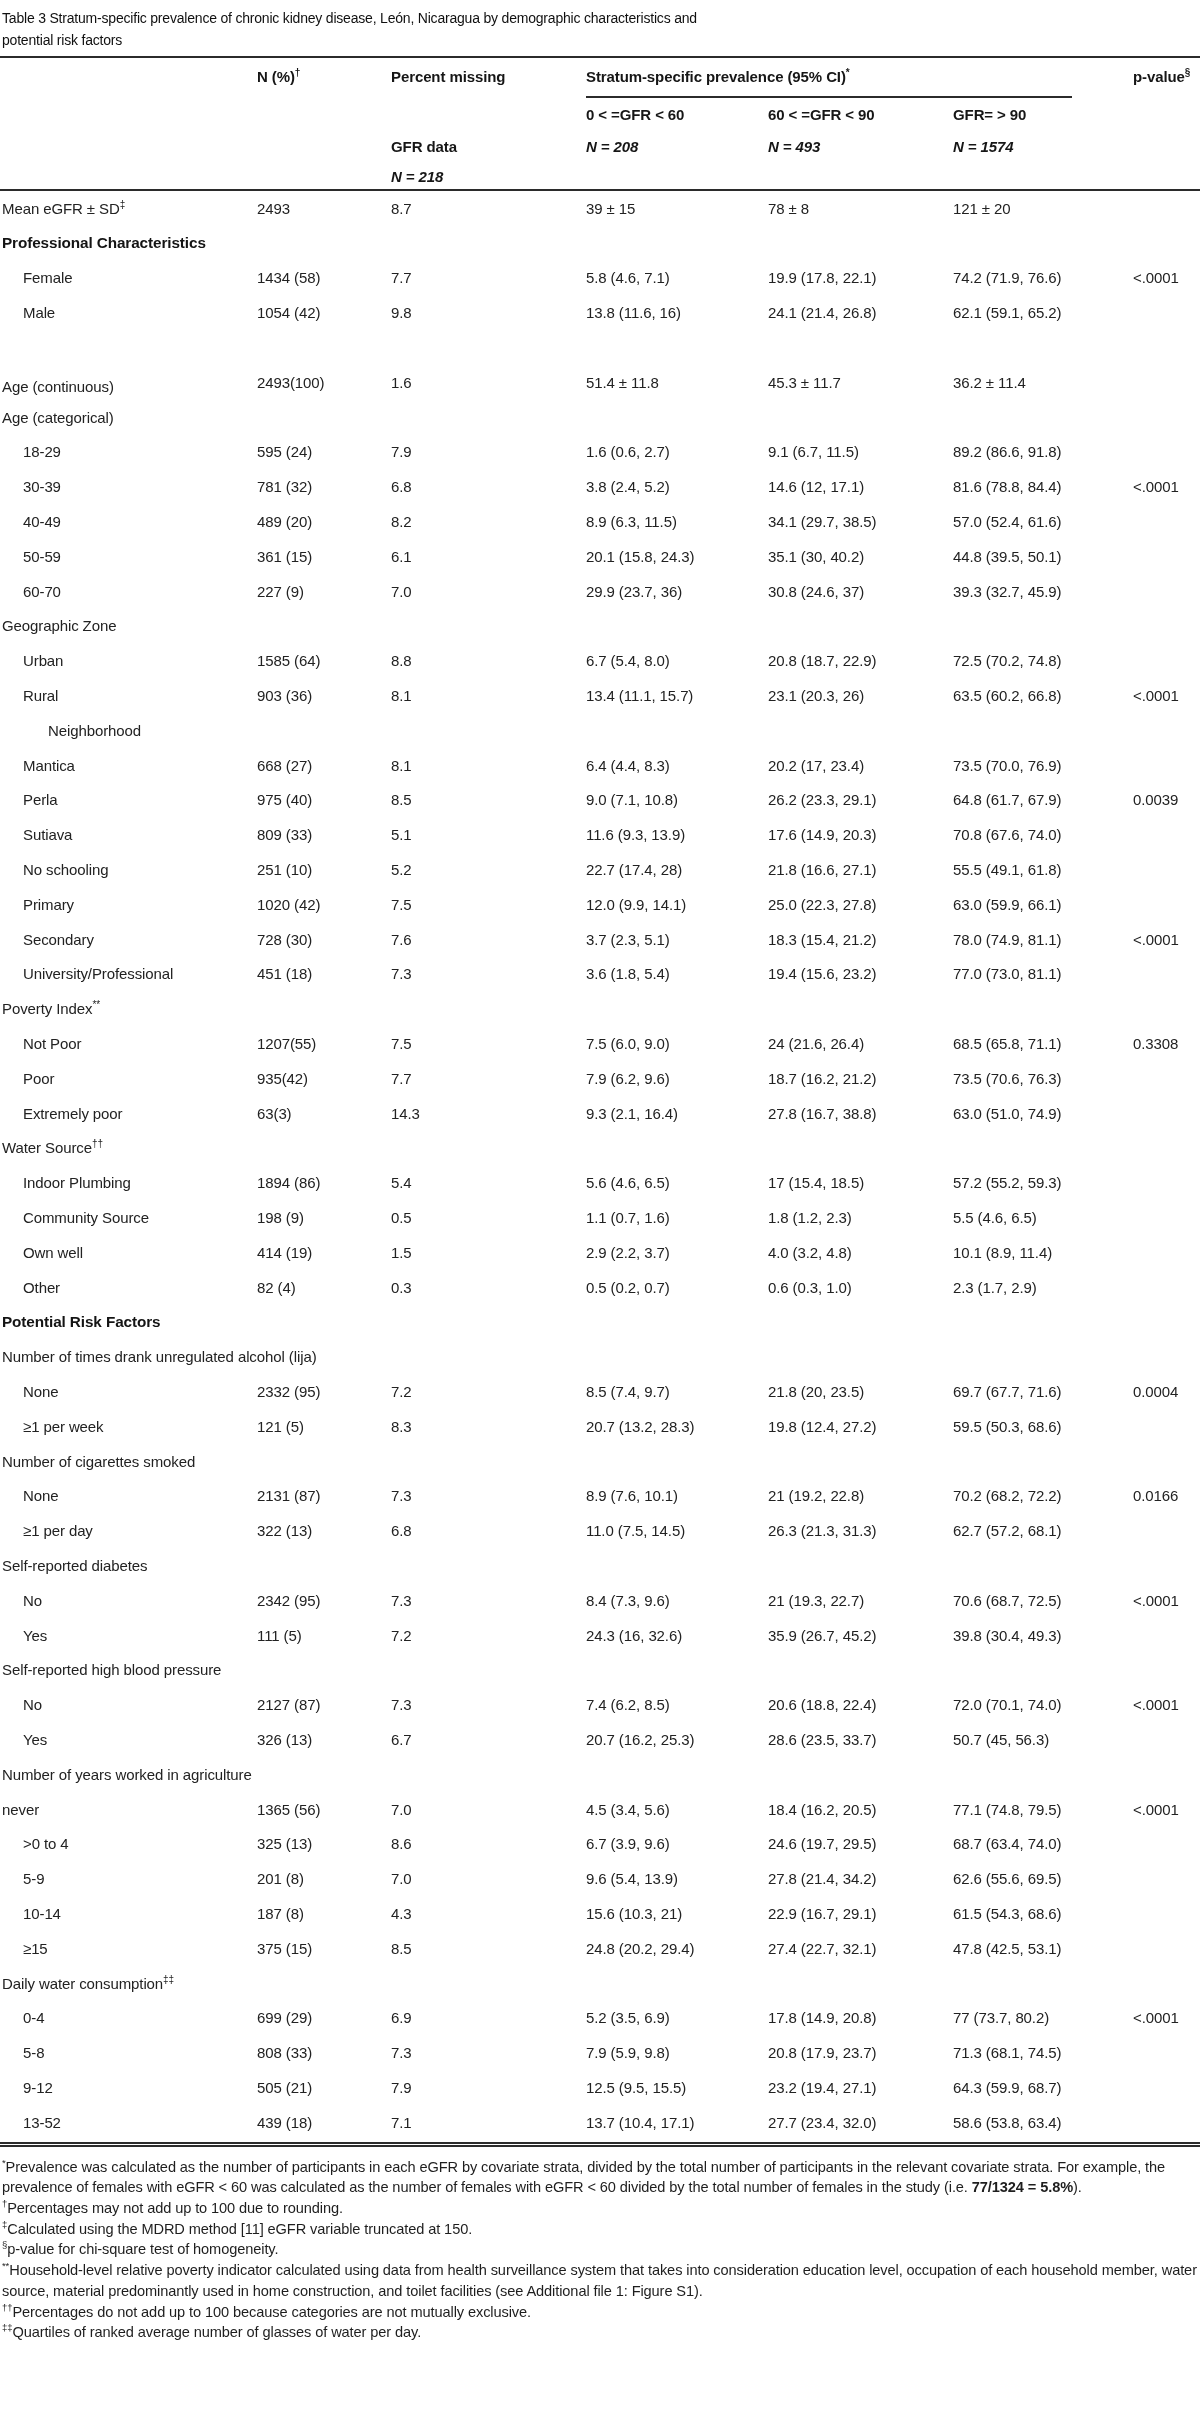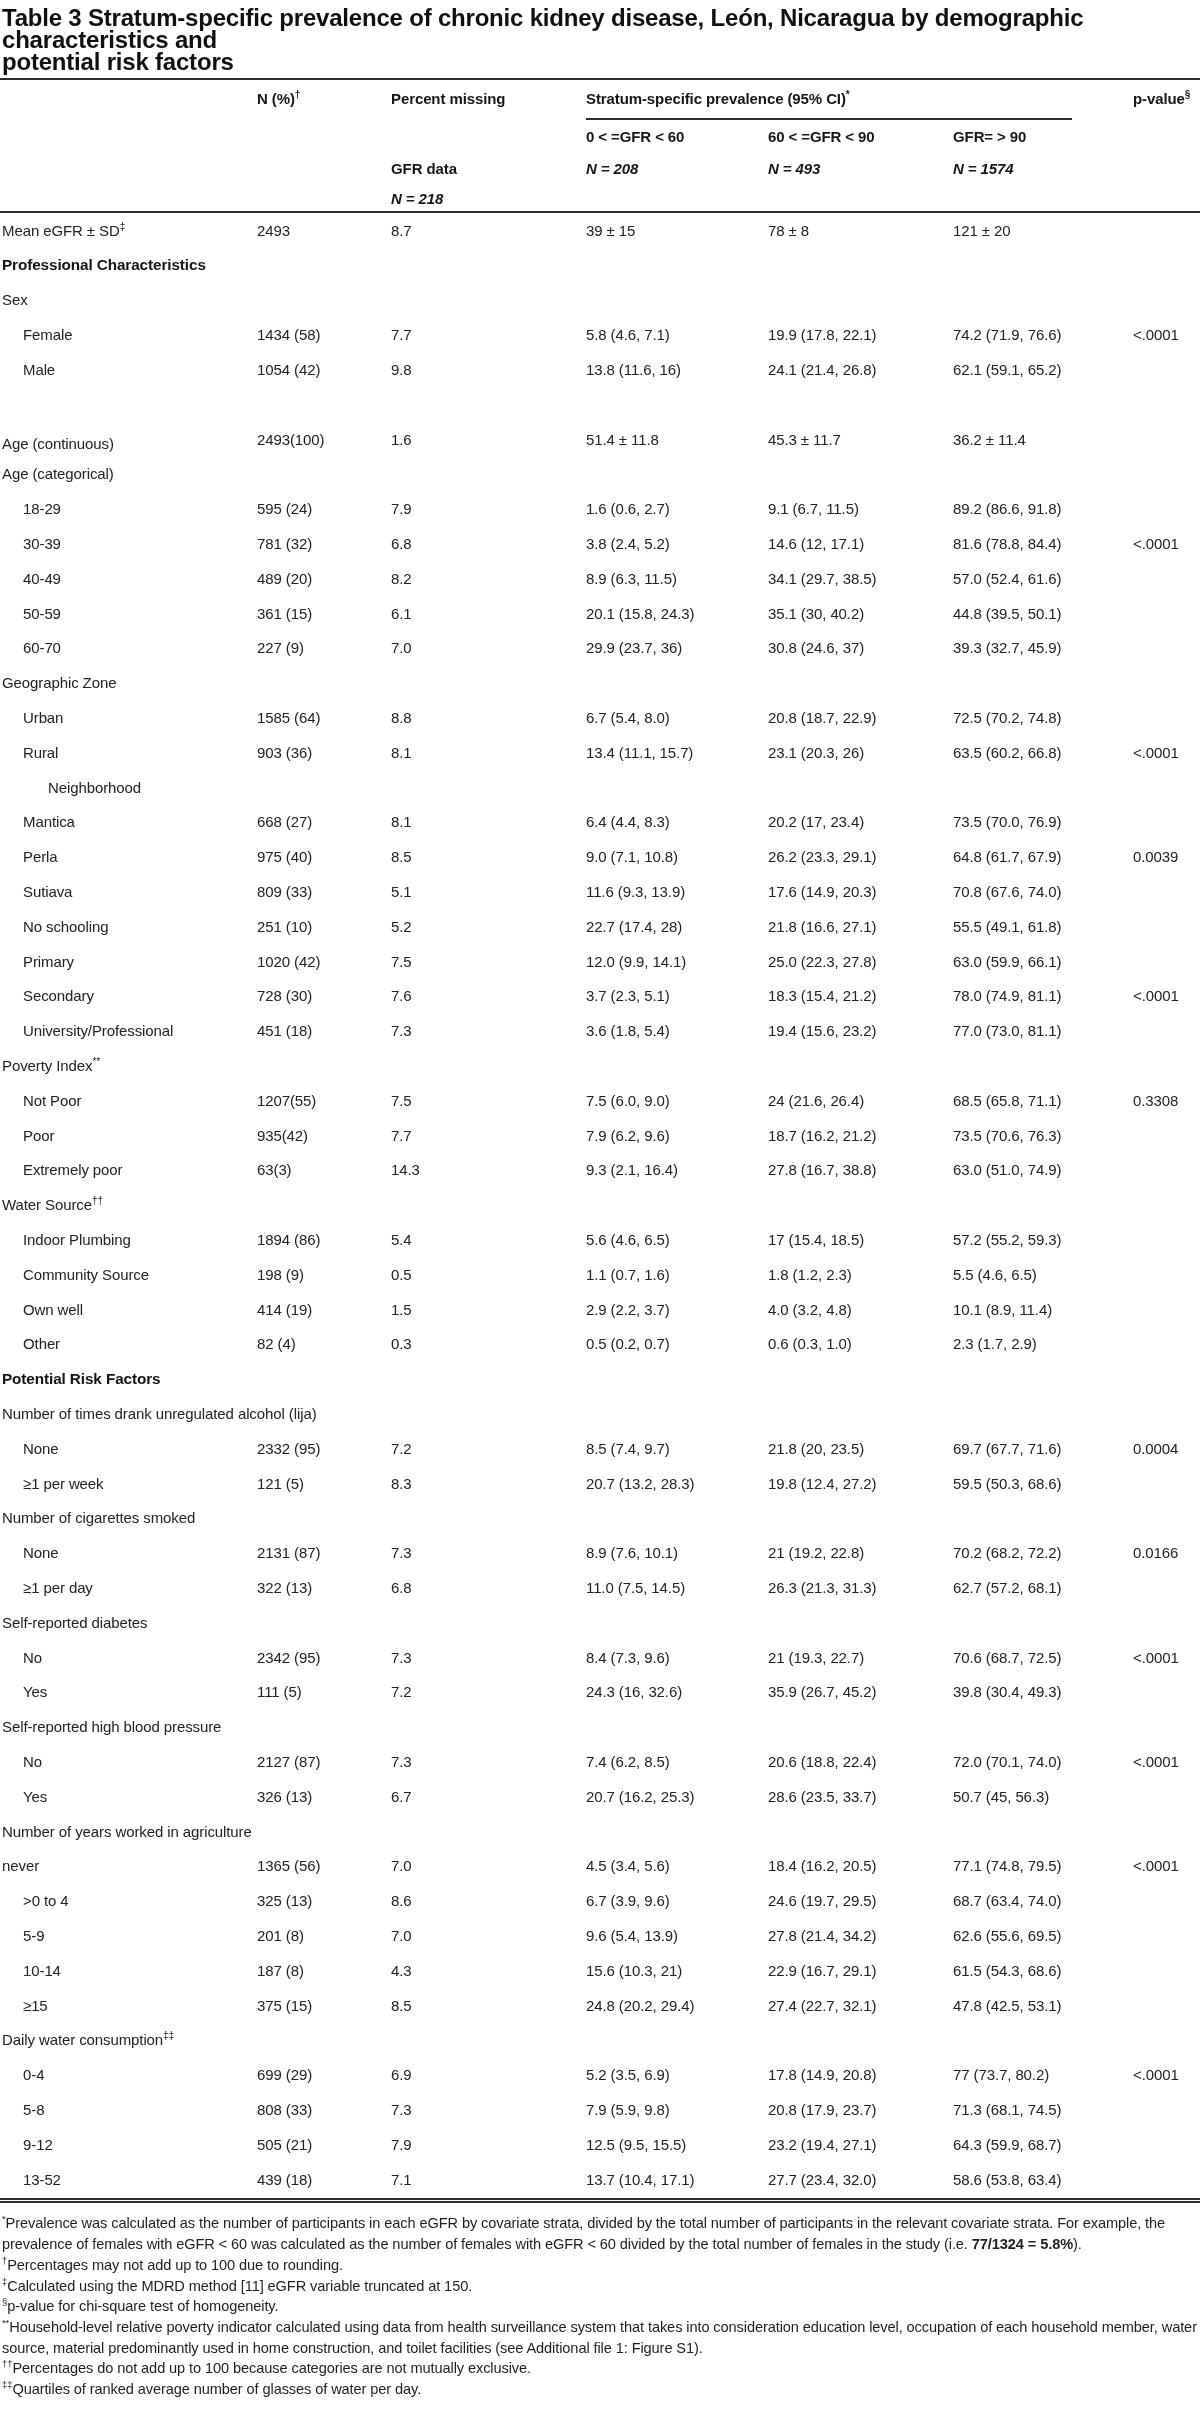--- a/index.html
+++ b/index.html
@@ -3,21 +3,21 @@
 <meta charset="utf-8">
 <style>
   html,body{margin:0;padding:0;background:#fff;}
   .page{
     position:relative;width:1200px;height:2420px;background:#fff;
     color:#1e1e1e;font-family:"Liberation Sans","DejaVu Sans",sans-serif;
     overflow:hidden;letter-spacing:-0.1px;
   }
   sup{font-size:10px;vertical-align:super;line-height:0;}
   
-  .title{padding:7px 0 0 2px;font-weight:bold;font-size:24px;line-height:22px;color:#101010;letter-spacing:-0.2px;}
+  .title{padding:7px 0 0 2px;font-weight:normal;font-size:14px;line-height:22px;color:#101010;letter-spacing:-0.2px;}
   
   .thead{
     position:relative;height:131px;margin-top:5px;
     border-top:2px solid #2b2b2b;border-bottom:2px solid #2b2b2b;
     font-weight:bold;font-size:15px;color:#161616;
   }
   .h-abs{position:absolute;white-space:nowrap;}
   .h-rowA{top:10px;}
   .h-rowB{top:48px;}
   .h-rowC{top:80px;}
@@ -80,23 +80,20 @@
         <div>2493</div>
         <div>8.7</div>
         <div>39 ± 15</div>
         <div>78 ± 8</div>
         <div>121 ± 20</div>
         <div></div>
       </div>
       <div class="t-row section">
         <div class="lbl" style="grid-column: 1 / -1;">Professional Characteristics</div>
       </div>
-      <div class="t-row group">
-        <div class="lbl" style="grid-column: 1 / -1;">Sex</div>
-      </div>
       <div class="t-row data">
         <div class="lbl ind">Female</div>
         <div>1434 (58)</div>
         <div>7.7</div>
         <div>5.8 (4.6, 7.1)</div>
         <div>19.9 (17.8, 22.1)</div>
         <div>74.2 (71.9, 76.6)</div>
         <div>&lt;.0001</div>
       </div>
       <div class="t-row data">

